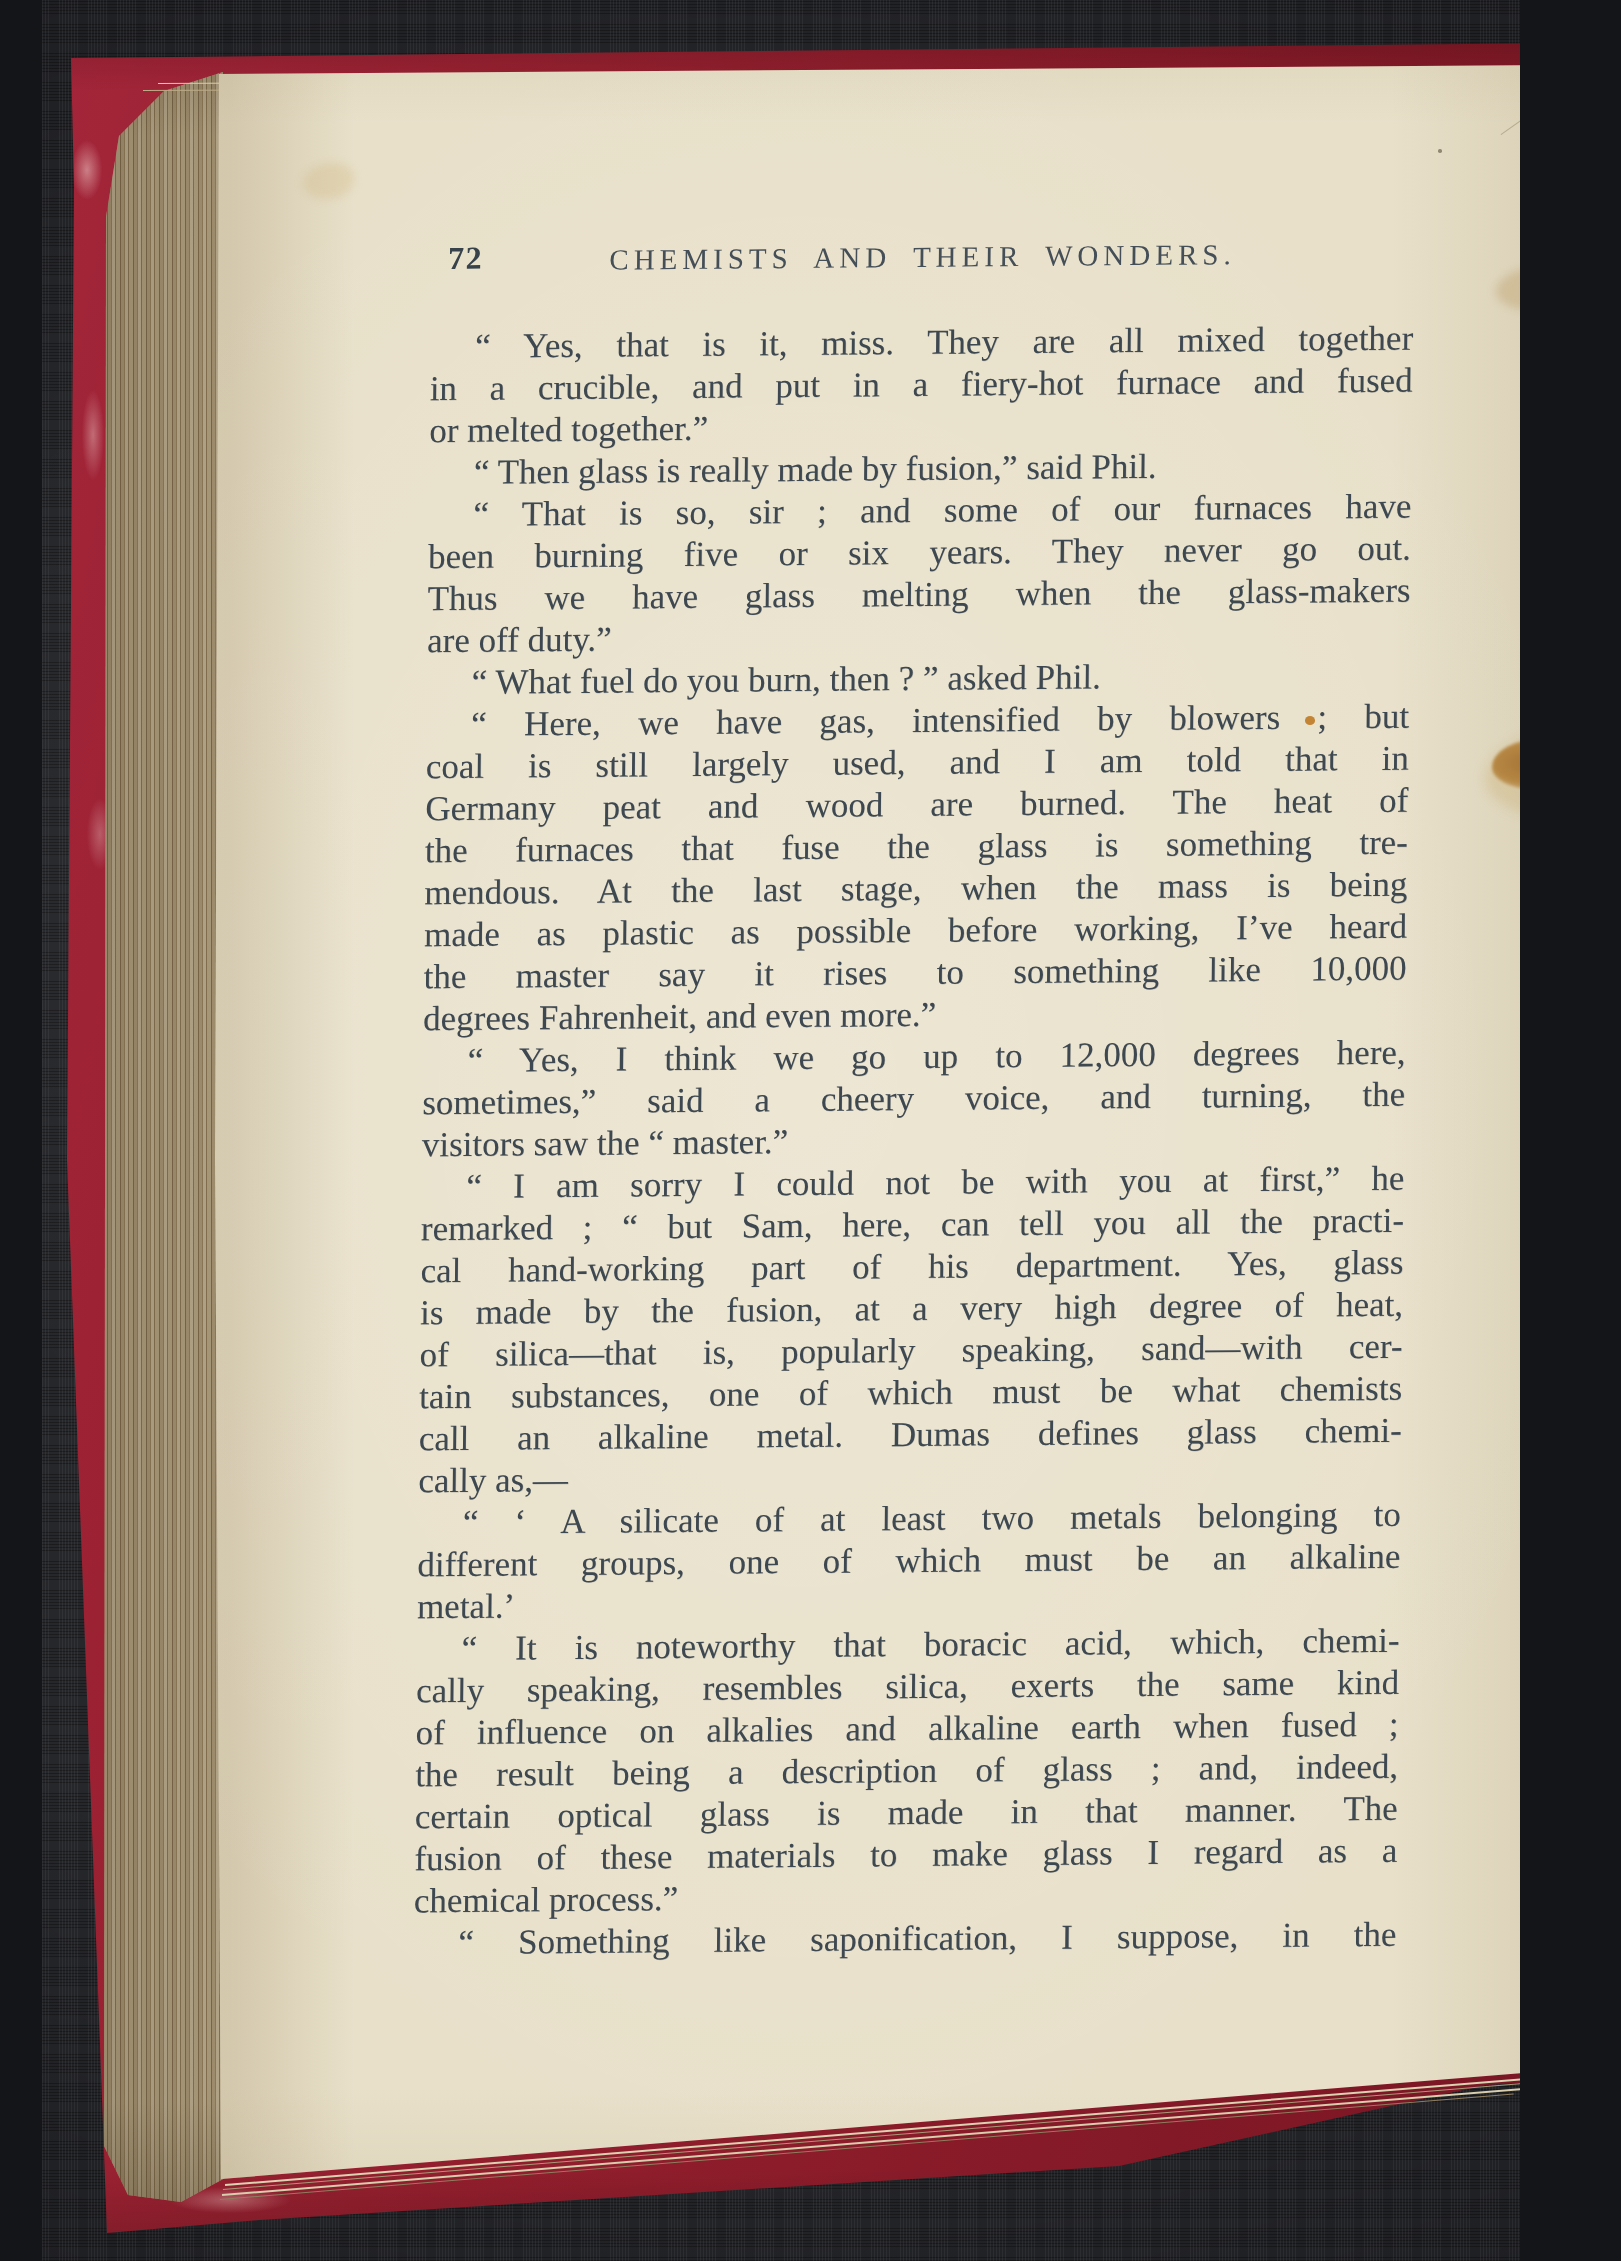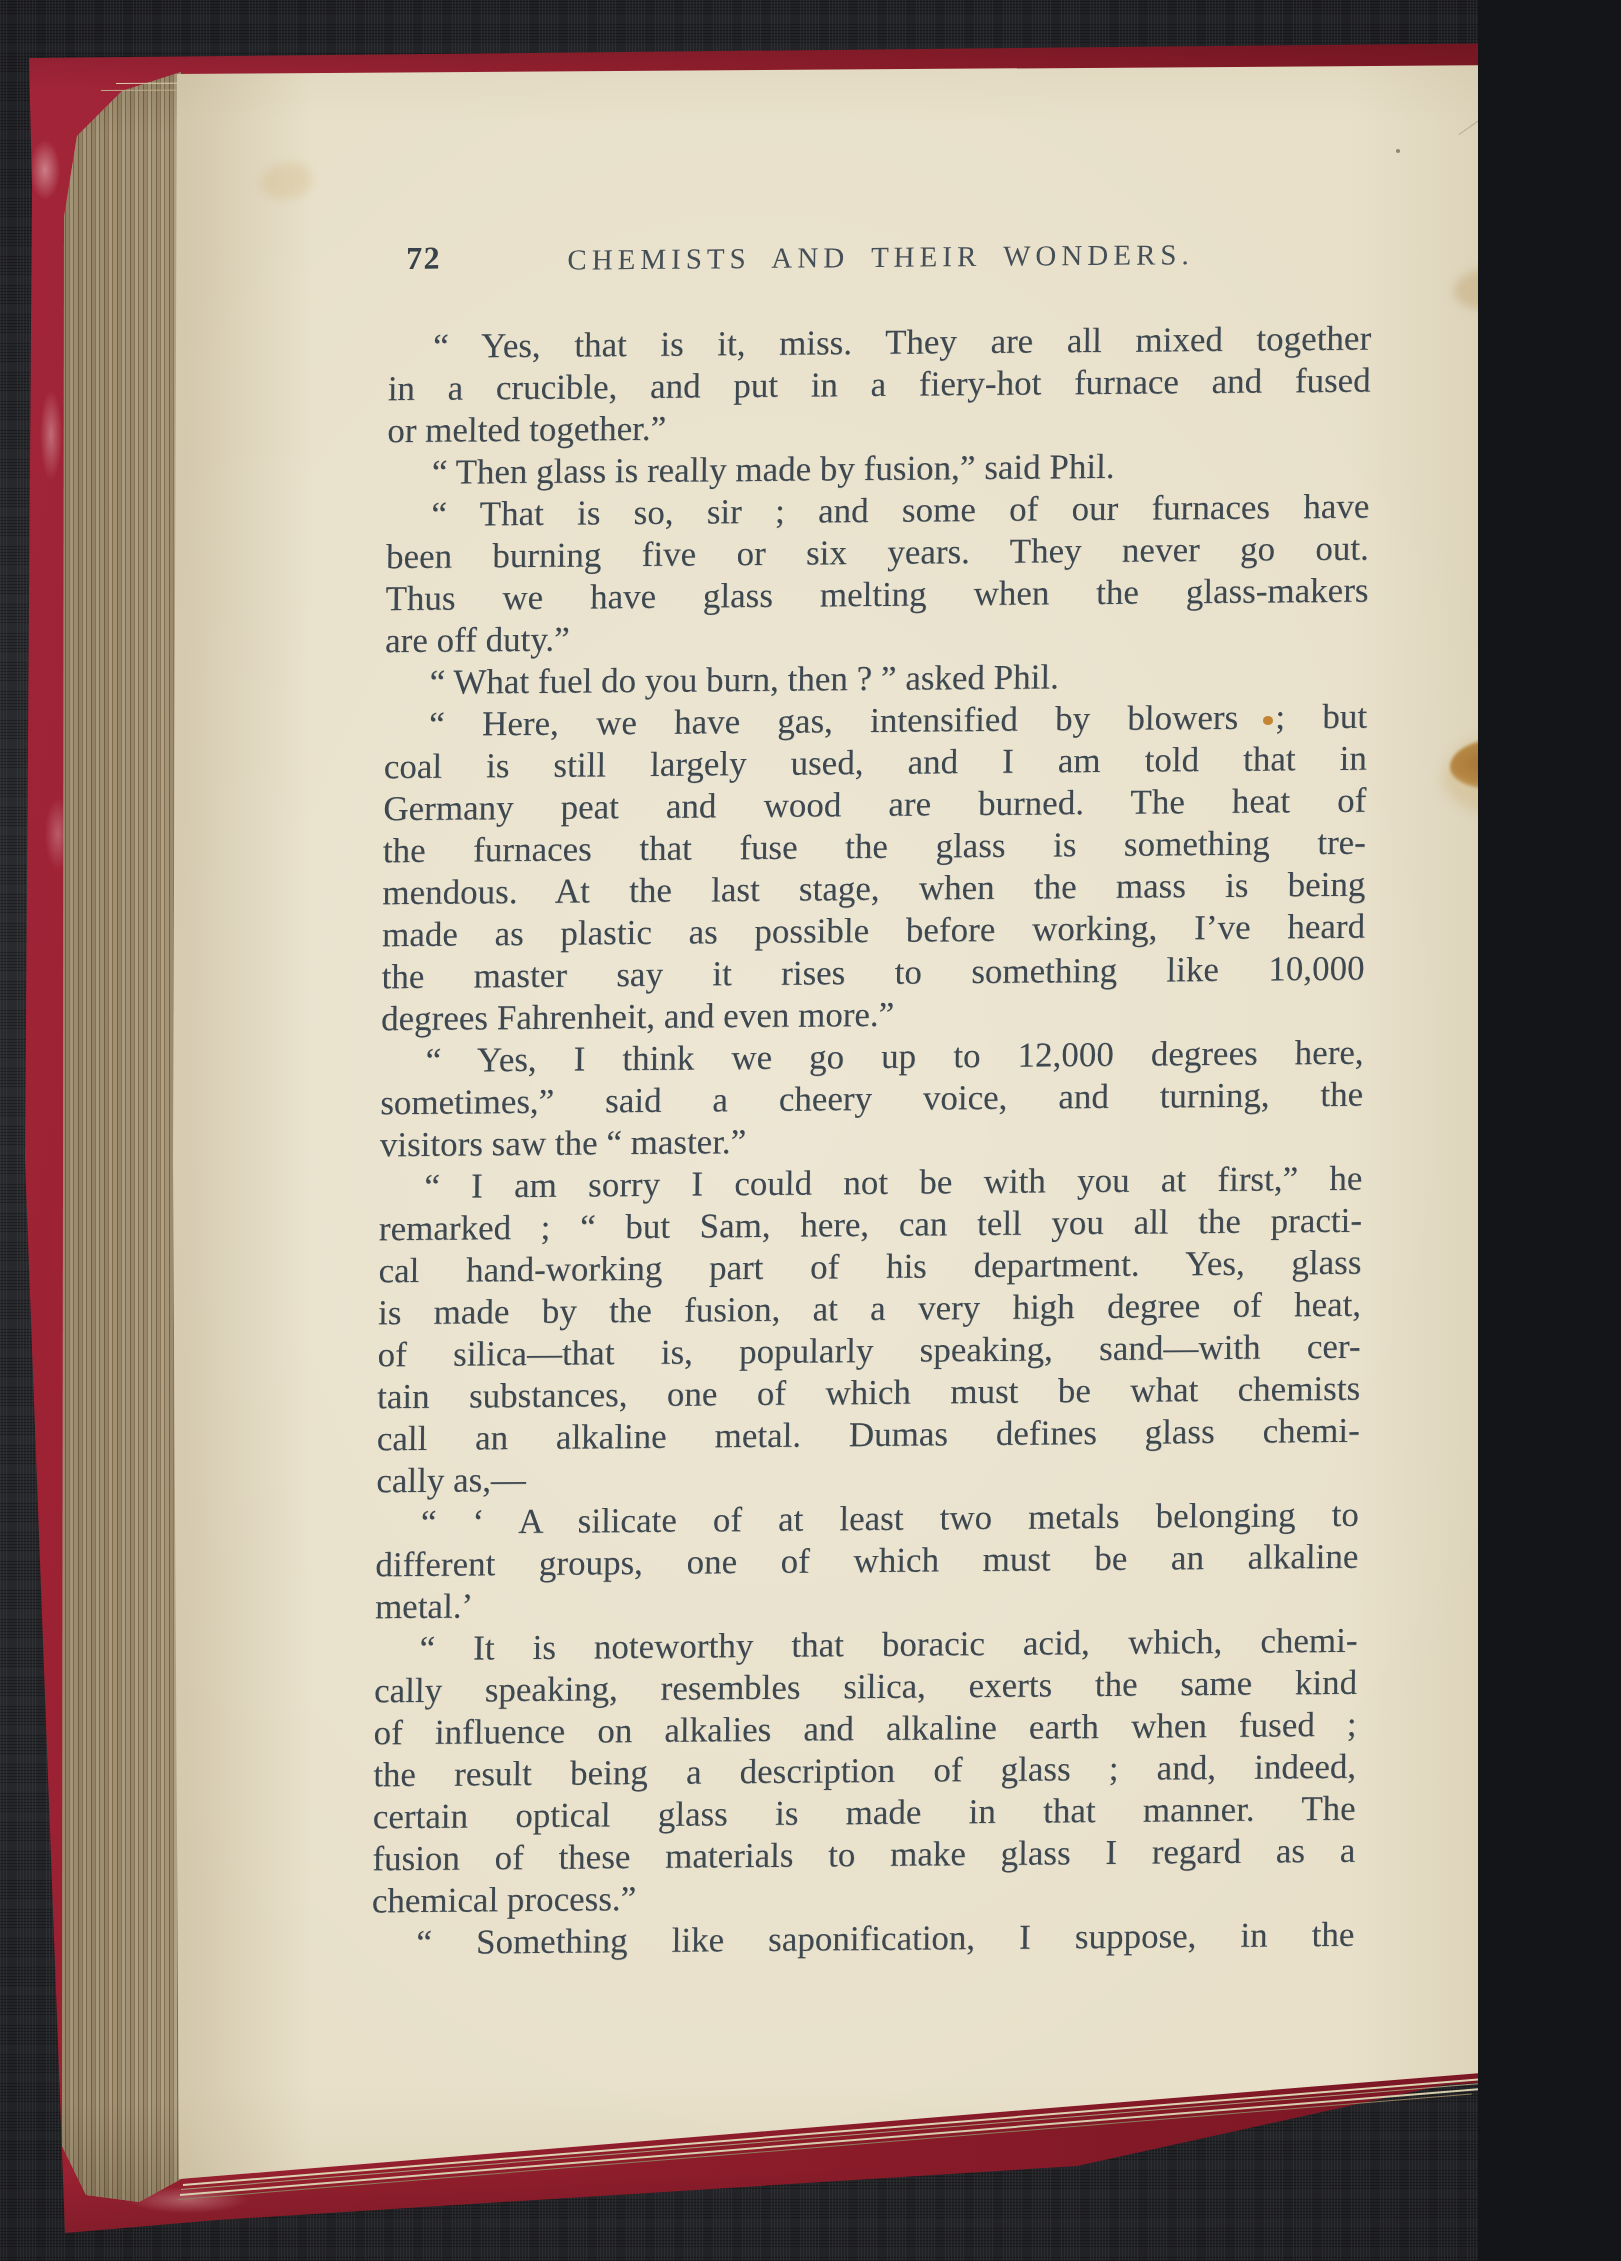--- a/index.html
+++ b/index.html
@@ -1,19 +1,20 @@
 <!DOCTYPE html>
 <html style="font-size:11.6px"><head>
 <meta charset="utf-8">
 <style>
   html,body { margin:0; padding:0; background:#141518; }
   .scene {
     position:relative; width:1478px; height:2261px; overflow:hidden;
     background:#26272b;
     font-family:"Liberation Serif", serif;
+    margin-left:42px;
   }
   
   .bg {
     position:absolute; left:0; top:0; width:100%; height:100%;
     background-image:
       radial-gradient(ellipse 1305px 1015px at 45% 40%, rgba(255,255,255,0.05), transparent 70%),
       repeating-linear-gradient(90deg, rgba(255,255,255,0.05) 0 0.7px, transparent 0.7px 2.9px),
       repeating-linear-gradient(0deg, rgba(0,0,0,0.30) 0 0.7px, transparent 0.7px 2.9px),
       radial-gradient(ellipse 1885px 1595px at 50% 50%, transparent 55%, rgba(0,0,0,0.35) 100%);
   }

